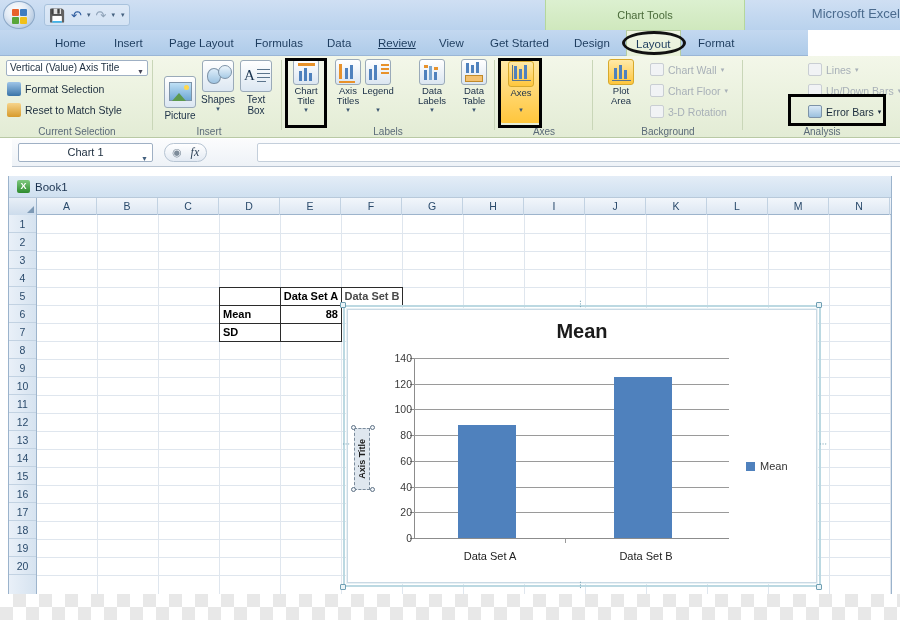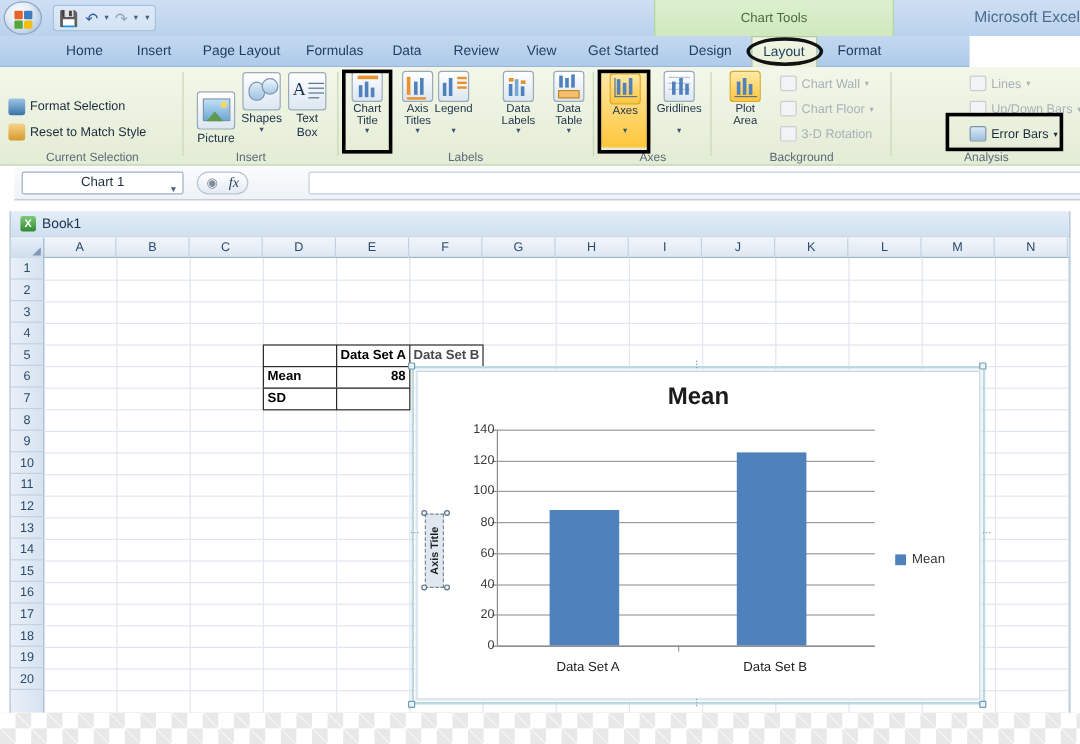--- a/index.html
+++ b/index.html
@@ -248,32 +248,36 @@
   <div id="apptitle">Microsoft Excel</div>
   <div id="charttools">Chart Tools</div>
 </div>
 
 <div id="tabstrip">
   <div class="tab" style="left:46px;">Home</div>
   <div class="tab" style="left:105px;">Insert</div>
   <div class="tab" style="left:160px;">Page Layout</div>
   <div class="tab" style="left:246px;">Formulas</div>
   <div class="tab" style="left:318px;">Data</div>
-  <div class="tab" style="left:369px;">Review</div>
+  <div class="tab" style="left:369px;text-decoration:underline;">Review</div>
   <div class="tab" style="left:430px;">View</div>
   <div class="tab" style="left:481px;">Get Started</div>
   <div class="tab" style="left:565px;">Design</div>
   <div class="tab active" style="left:626px;">Layout</div>
   <div class="tab" style="left:689px;">Format</div>
 </div>
 <div id="layout-ellipse"></div>
 
 <div id="ribbon">
 
   <div class="group" id="g-cursel">
+    <div id="selbox">
+      <span>Vertical (Value) Axis Title</span>
+      <span class="cv">▼</span>
+    </div>
     <div class="cmdrow" style="top:24px;">
       <span class="mini brush"></span>
       <span>Format Selection</span>
     </div>
     <div class="cmdrow" style="top:45px;">
       <span class="mini reset"></span>
       <span>Reset to Match Style</span>
     </div>
     <div class="glabel">Current Selection</div>
   </div>
@@ -376,32 +380,20 @@
     <div class="smallbtn hlbtn" style="left:4px;background:linear-gradient(#ffe9a8,#ffc63c);border-radius:3px;padding-top:2px;height:64px;">
       <div class="ico">
         <div style="position:absolute;left:5px;top:4px;width:3px;height:13px;background:#4f81bd;"></div>
         <div style="position:absolute;left:10px;top:7px;width:3px;height:10px;background:#4f81bd;"></div>
         <div style="position:absolute;left:15px;top:3px;width:3px;height:14px;background:#4f81bd;"></div>
         <div style="position:absolute;left:3px;top:18px;width:19px;height:1px;background:#5b748c;"></div>
         <div style="position:absolute;left:3px;top:3px;width:1px;height:16px;background:#5b748c;"></div>
       </div>
       <div class="lbl">Axes</div>
       <div class="car" style="margin-top:8px;">▾</div>
-    </div>
-    <div class="smallbtn" style="left:46px;width:48px;">
-      <div class="ico">
-        <div style="position:absolute;left:3px;top:4px;right:3px;height:1px;background:#b9c6d3;"></div>
-        <div style="position:absolute;left:3px;top:9px;right:3px;height:1px;background:#b9c6d3;"></div>
-        <div style="position:absolute;left:3px;top:14px;right:3px;height:1px;background:#b9c6d3;"></div>
-        <div style="position:absolute;left:6px;top:8px;width:3px;height:11px;background:#4f81bd;"></div>
-        <div style="position:absolute;left:12px;top:5px;width:3px;height:14px;background:#4f81bd;"></div>
-        <div style="position:absolute;left:17px;top:10px;width:3px;height:9px;background:#4f81bd;"></div>
-      </div>
-      <div class="lbl">Gridlines</div>
-      <div class="car" style="margin-top:10px;">▾</div>
     </div>
     <div class="glabel">Axes</div>
   </div>
   <div class="gsep" style="left:592px;"></div>
 
   <div class="group" id="g-bg">
     <div class="smallbtn" style="left:4px;width:46px;">
       <div class="ico" style="background:linear-gradient(#ffe9a8,#ffc63c);border-color:#d7a92c;">
         <div style="position:absolute;left:5px;top:8px;width:3px;height:11px;background:#4f81bd;"></div>
         <div style="position:absolute;left:10px;top:5px;width:3px;height:14px;background:#4f81bd;"></div>

